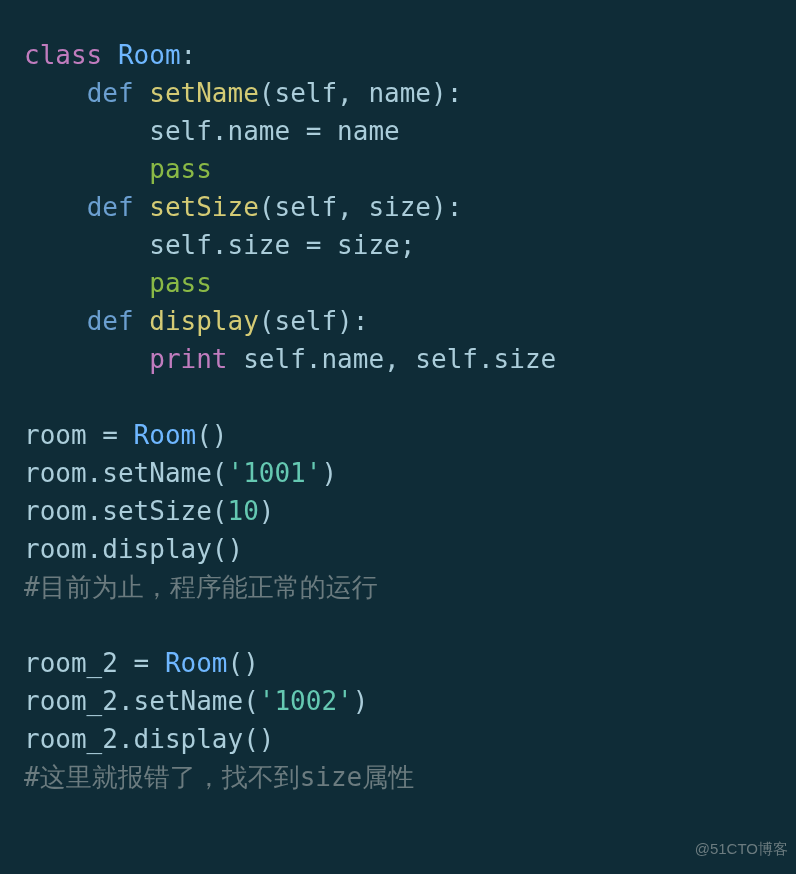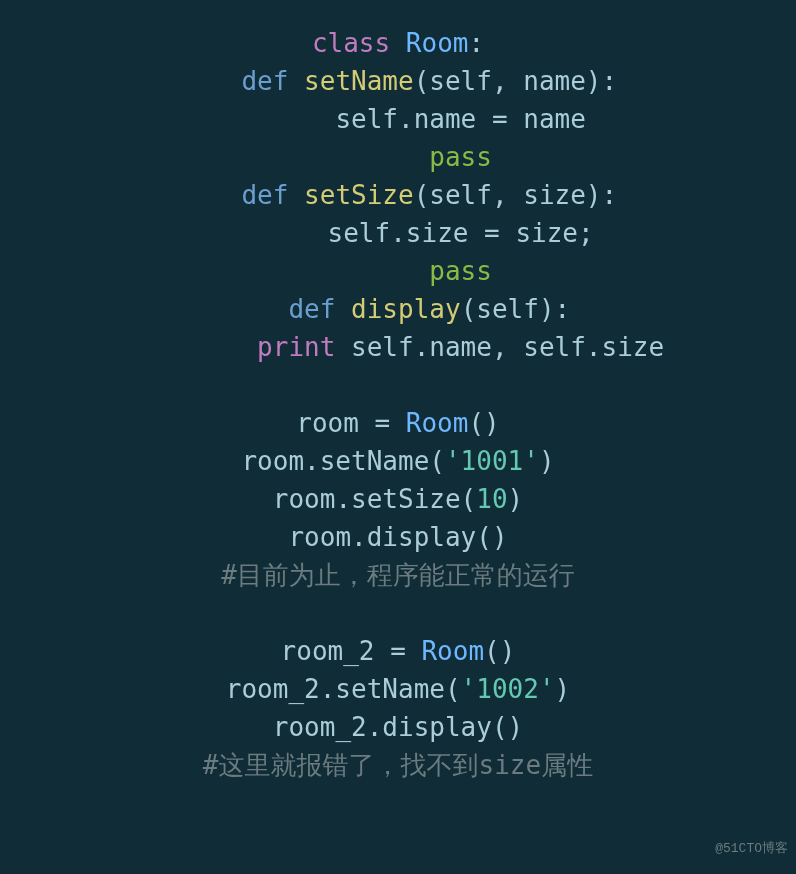--- a/index.html
+++ b/index.html
@@ -7,43 +7,42 @@
     padding: 0;
     width: 796px;
     height: 874px;
     background: #0f2c37;
     font-family: "Consolas", "Monaco", "Courier New", monospace;
     font-size: 26px;
     line-height: 38px;
     overflow: hidden;
   }
   pre {
-    margin: 0;
+    margin: 12px;
     padding: 24px 12px;
     white-space: pre;
-    text-align: center;
   }
   .kw-class { color: #c07cbe; }   
   .kw-def   { color: #6b9fd0; }   
   .kw-pass  { color: #8ab946; }   
   .kw-print { color: #c07cbe; }   
   .name     { color: #abcdda; }   
   .classname{ color: #6fb7ff; }   
   .funcname { color: #d4cb75; }   
   .punct    { color: #abcdda; }
   .str      { color: #65c9b2; }   
   .num      { color: #65c9b2; }   
   .comment  { color: #6b7b7f; }
   .watermark {
     position: absolute;
     right: 8px;
     bottom: 6px;
-    font-size: 13px;
+    font-size: 15px;
     color: #6b7b7f;
-    font-family: Liberation Mono, monospace;
+    font-family: Liberation Sans, sans-serif;
   }
 </style>
 </head>
 <body>
 
 <pre><span class="kw-class">class</span> <span class="classname">Room</span><span class="punct">:</span>
     <span class="kw-def">def</span> <span class="funcname">setName</span><span class="punct">(self, name):</span>
         <span class="name">self.name = name</span>
         <span class="kw-pass">pass</span>
     <span class="kw-def">def</span> <span class="funcname">setSize</span><span class="punct">(self, size):</span>

